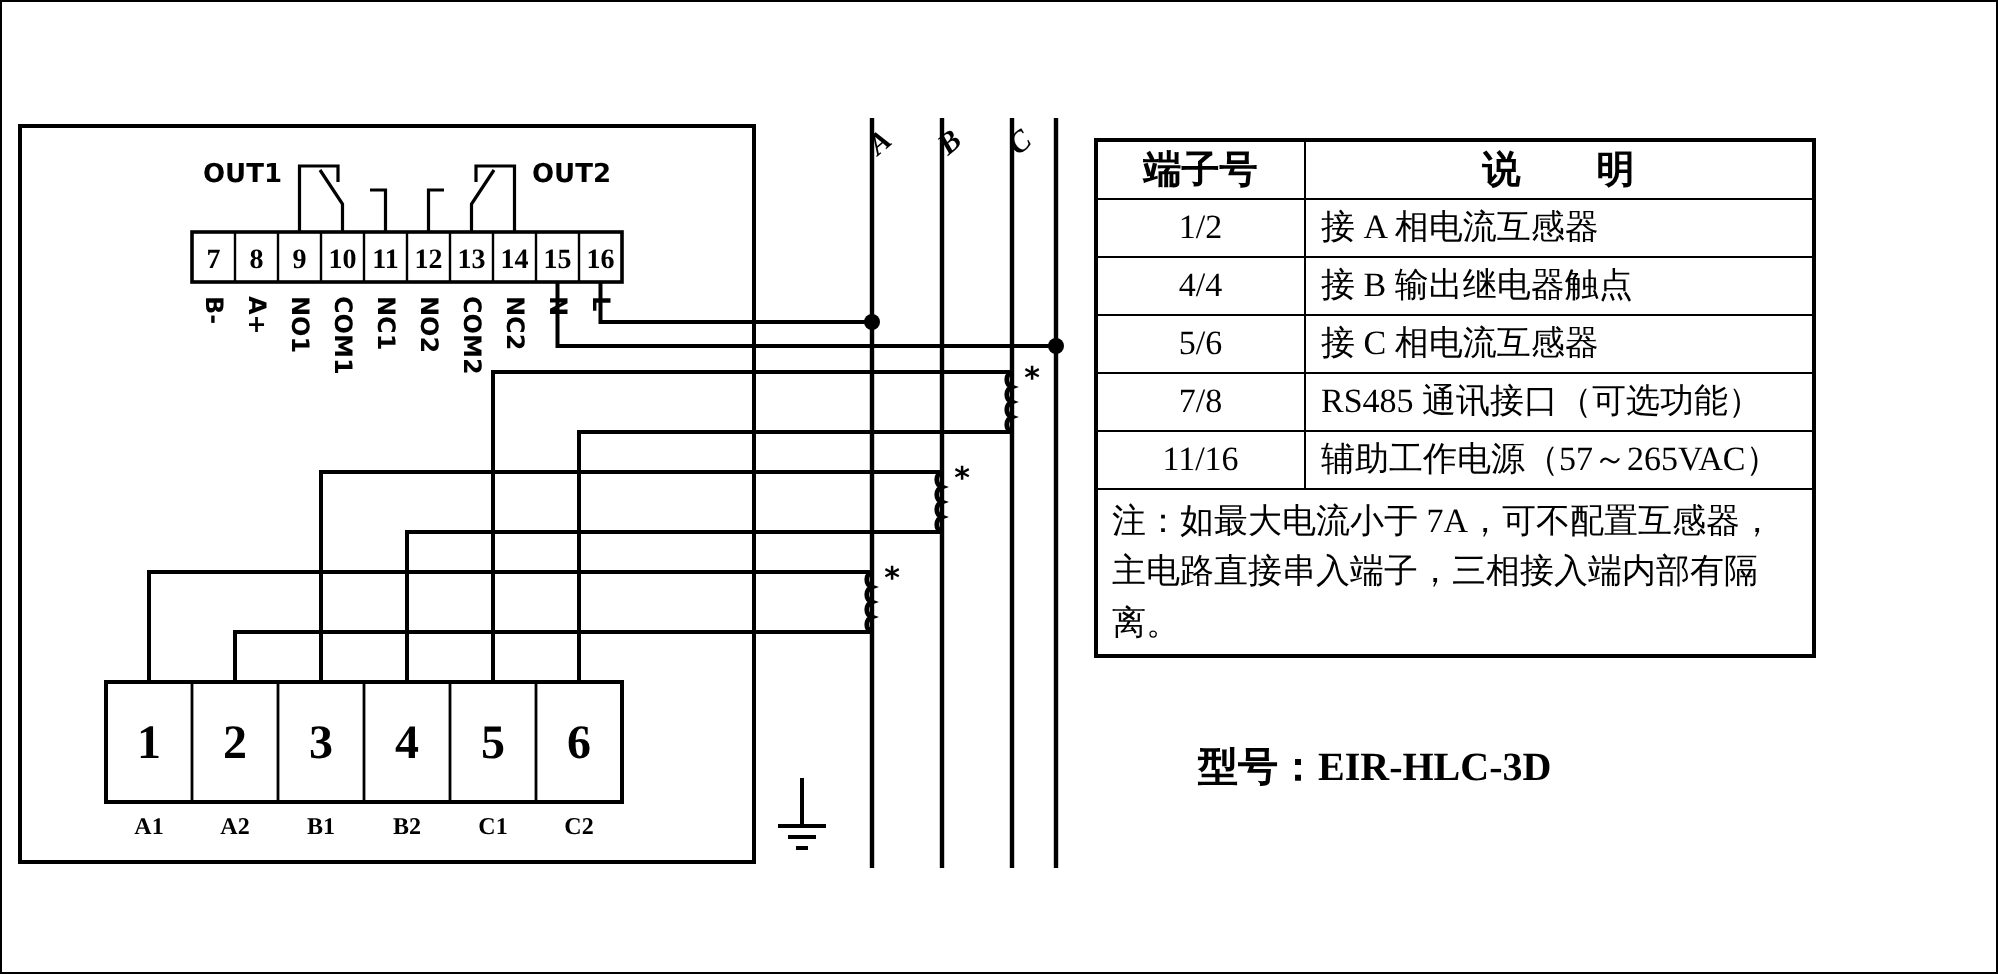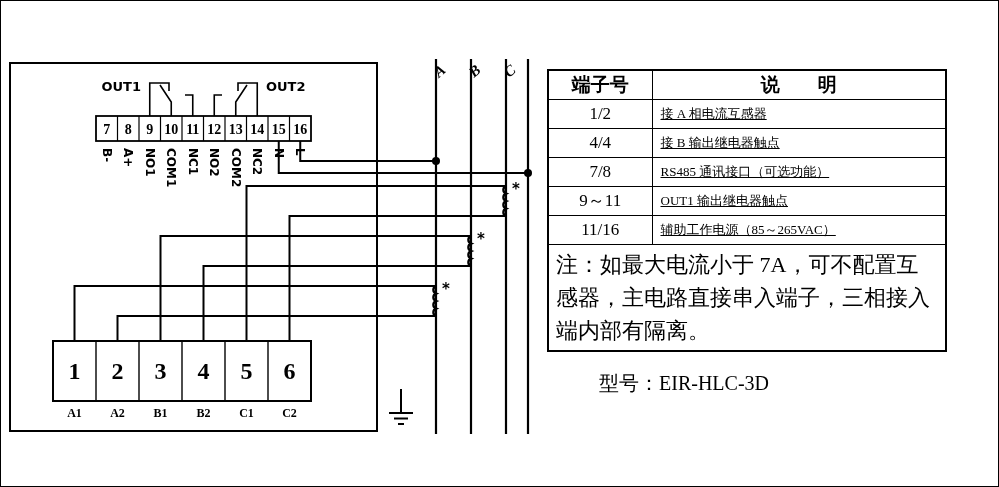--- a/index.html
+++ b/index.html
@@ -13,34 +13,34 @@
   svg text { fill:#000; }
   .tnum  { font-family:"Liberation Serif",serif; font-weight:bold; font-size:14px; text-anchor:middle; }
   .tsig  { font-family:"DejaVu Sans",sans-serif; font-weight:bold; font-size:12px; }
   .bnum  { font-family:"Liberation Serif",serif; font-weight:bold; font-size:24px; text-anchor:middle; }
   .blab  { font-family:"Liberation Serif",serif; font-weight:bold; font-size:12px; text-anchor:middle; }
   .outlab{ font-family:"DejaVu Sans",sans-serif; font-weight:bold; font-size:13px; }
   .phlab { font-family:"Liberation Serif",serif; font-weight:bold; font-style:italic; font-size:15px; }
   .star  { font-family:"DejaVu Sans",sans-serif; font-weight:bold; font-size:15px; text-anchor:middle; }
 
   .spec-table {
-    position:absolute; left:546px; top:68px; width:400px;
+    position:absolute; left:546px; top:68px; width:361px;
     border-collapse:collapse; border:2px solid #000;
     table-layout:fixed;
   }
   .spec-table th, .spec-table td { border:1px solid #000; color:#000; }
   .spec-table th { height:29px; font-size:19px; font-weight:bold; text-align:center; }
   .spec-table .col-term { width:104px; }
   .spec-table td.term { height:29px; text-align:center; font-size:17px;font-family:Liberation Serif, serif; }
-  .spec-table td.desc { height:29px; text-align:left; padding-left:8px; font-size:13px;text-decoration:underline; }
-  .spec-table td.note { height:56px; padding:3px 7px; font-size:22px; line-height:1.5; text-align:left; vertical-align:top; }
+  .spec-table td.desc { height:29px; text-align:left; padding-left:8px; font-size:17px; }
+  .spec-table td.note { height:56px; padding:3px 7px; font-size:17px; line-height:1.5; text-align:left; vertical-align:top; }
 
   .model {
     position:absolute; left:598px; top:369px;
-    font-size:20px; font-weight:normal; color:#000;
+    font-size:20px; font-weight:bold; color:#000;
     font-family:"Liberation Serif",serif;
   }
 </style>
 </head>
 <body>
 
 <div class="page">
 
   <svg width="545" height="487" viewBox="0 0 545 487" xmlns="http://www.w3.org/2000/svg">
 
@@ -174,30 +174,30 @@
     <tbody>
       <tr>
         <td class="term">1/2</td>
         <td class="desc">接 A 相电流互感器</td>
       </tr>
       <tr>
         <td class="term">4/4</td>
         <td class="desc">接 B 输出继电器触点</td>
       </tr>
       <tr>
+        <td class="term">5/6</td>
+        <td class="desc">接 C 相电流互感器</td>
+      </tr>
+      <tr>
         <td class="term">7/8</td>
         <td class="desc">RS485 通讯接口（可选功能）</td>
       </tr>
       <tr>
-        <td class="term">9～11</td>
-        <td class="desc">OUT1 输出继电器触点</td>
-      </tr>
-      <tr>
         <td class="term">11/16</td>
-        <td class="desc">辅助工作电源（85～265VAC）</td>
+        <td class="desc">辅助工作电源（57～265VAC）</td>
       </tr>
       <tr>
         <td class="note" colspan="2">注：如最大电流小于 7A，可不配置互感器，主电路直接串入端子，三相接入端内部有隔离。</td>
       </tr>
     </tbody>
   </table>
 
   
   <div class="model">型号：EIR-HLC-3D</div>
 

